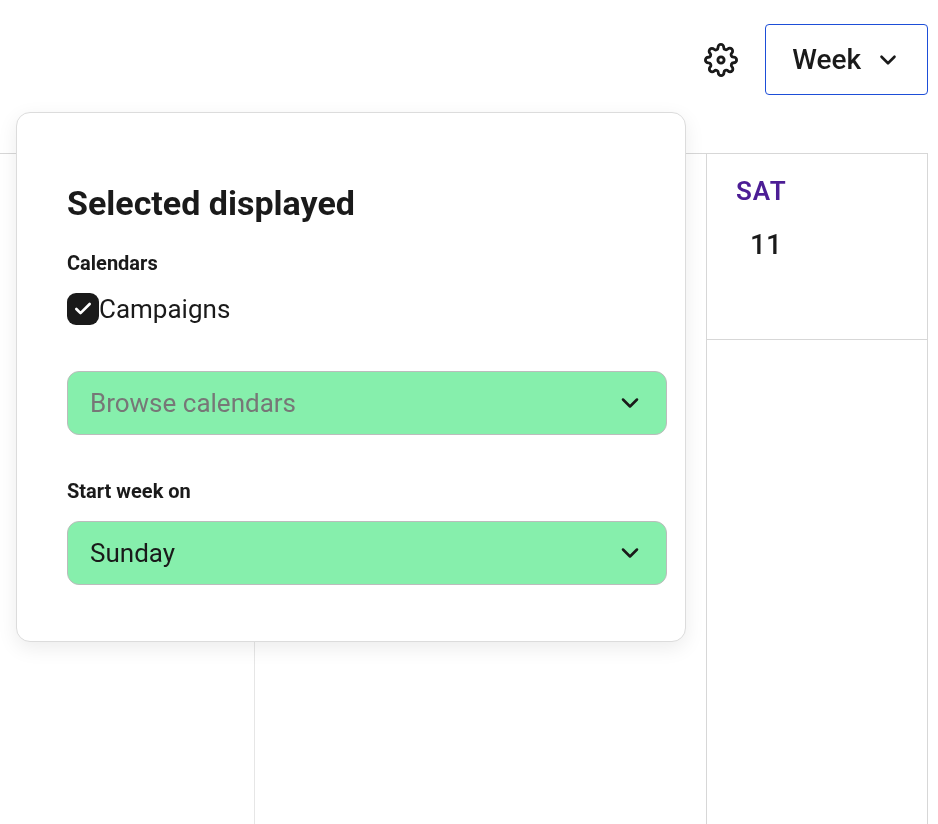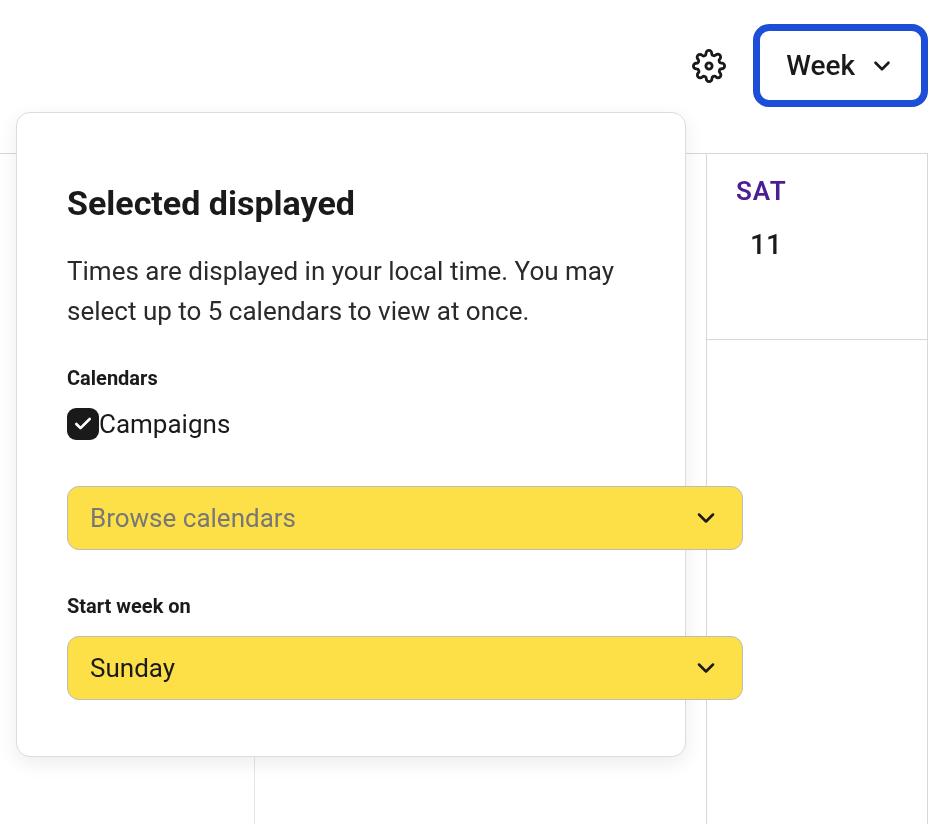--- a/index.html
+++ b/index.html
@@ -35,22 +35,22 @@
     justify-content: center;
     background: transparent;
     border: none;
     cursor: pointer;
   }
 
   .view-select {
     display: flex;
     align-items: center;
     gap: 14px;
-    border: 7px solid #1d4ed8;
-    border-radius: 16px;
+    border: 1px solid #1d4ed8;
+    border-radius: 4px;
     padding: 18px 26px;
     font-size: 28px;
     font-weight: 500;
     cursor: pointer;
     background: #ffffff;
   }
 
   
   .grid {
     position: absolute;
@@ -146,29 +146,29 @@
     display: flex;
     align-items: center;
     justify-content: center;
     flex-shrink: 0;
   }
   .checkbox-row .cb-label {
     font-size: 26px;
   }
 
   .select {
-    width: 676px;
+    width: 600px;
     border: 1px solid #bcbcbc;
     border-radius: 12px;
     padding: 16px 22px;
     display: flex;
     align-items: center;
     justify-content: space-between;
     font-size: 26px;
-    background: #fde047;
+    background: #86efac;
     cursor: pointer;
     margin-bottom: 44px;
   }
   .select.last { margin-bottom: 0; justify-content: space-between; }
   .placeholder { color: #777; }
 
   svg { display:block; }
 </style>
 </head>
 <body>
@@ -197,21 +197,20 @@
     <span>
       <svg width="26" height="26" viewBox="0 0 24 24" fill="none" stroke="#1a1a1a" stroke-width="2.4" stroke-linecap="round" stroke-linejoin="round">
         <polyline points="6 9 12 15 18 9"></polyline>
       </svg>
     </span>
   </div>
 </div>
 
 <div class="popover">
   <h2>Selected displayed</h2>
-  <p class="desc">Times are displayed in your local time. You may select up to 5 calendars to view at once.</p>
 
   <div class="section-label">Calendars</div>
   <div class="checkbox-row">
     <div class="checkbox">
       <svg width="20" height="20" viewBox="0 0 24 24" fill="none" stroke="#ffffff" stroke-width="3.2" stroke-linecap="round" stroke-linejoin="round">
         <polyline points="20 6 9 17 4 12"></polyline>
       </svg>
     </div>
     <span class="cb-label">Campaigns</span>
   </div>

